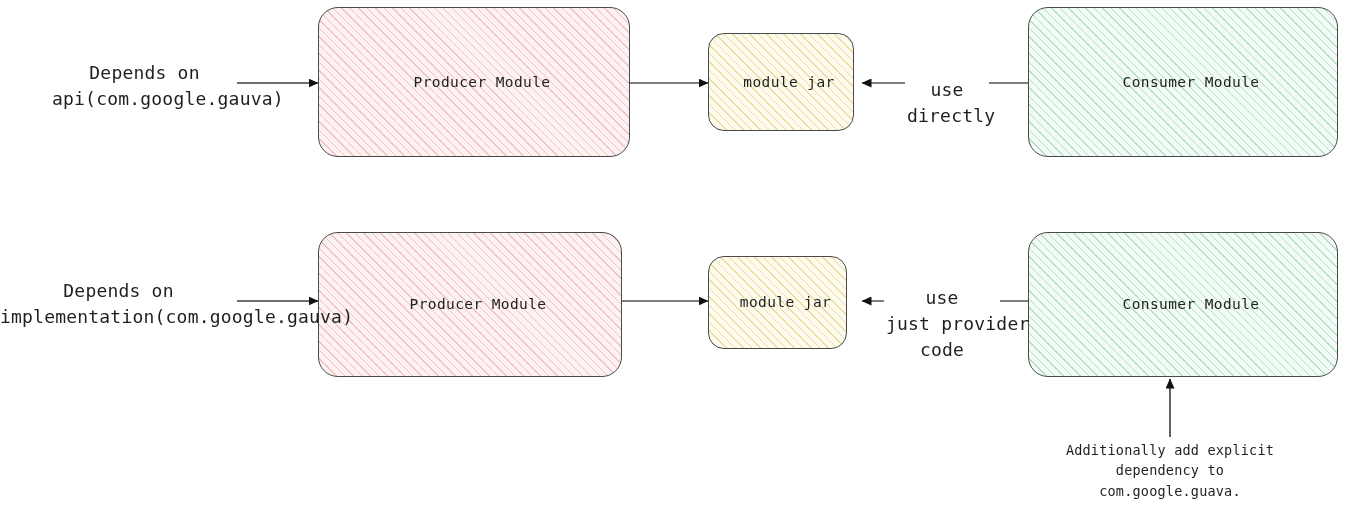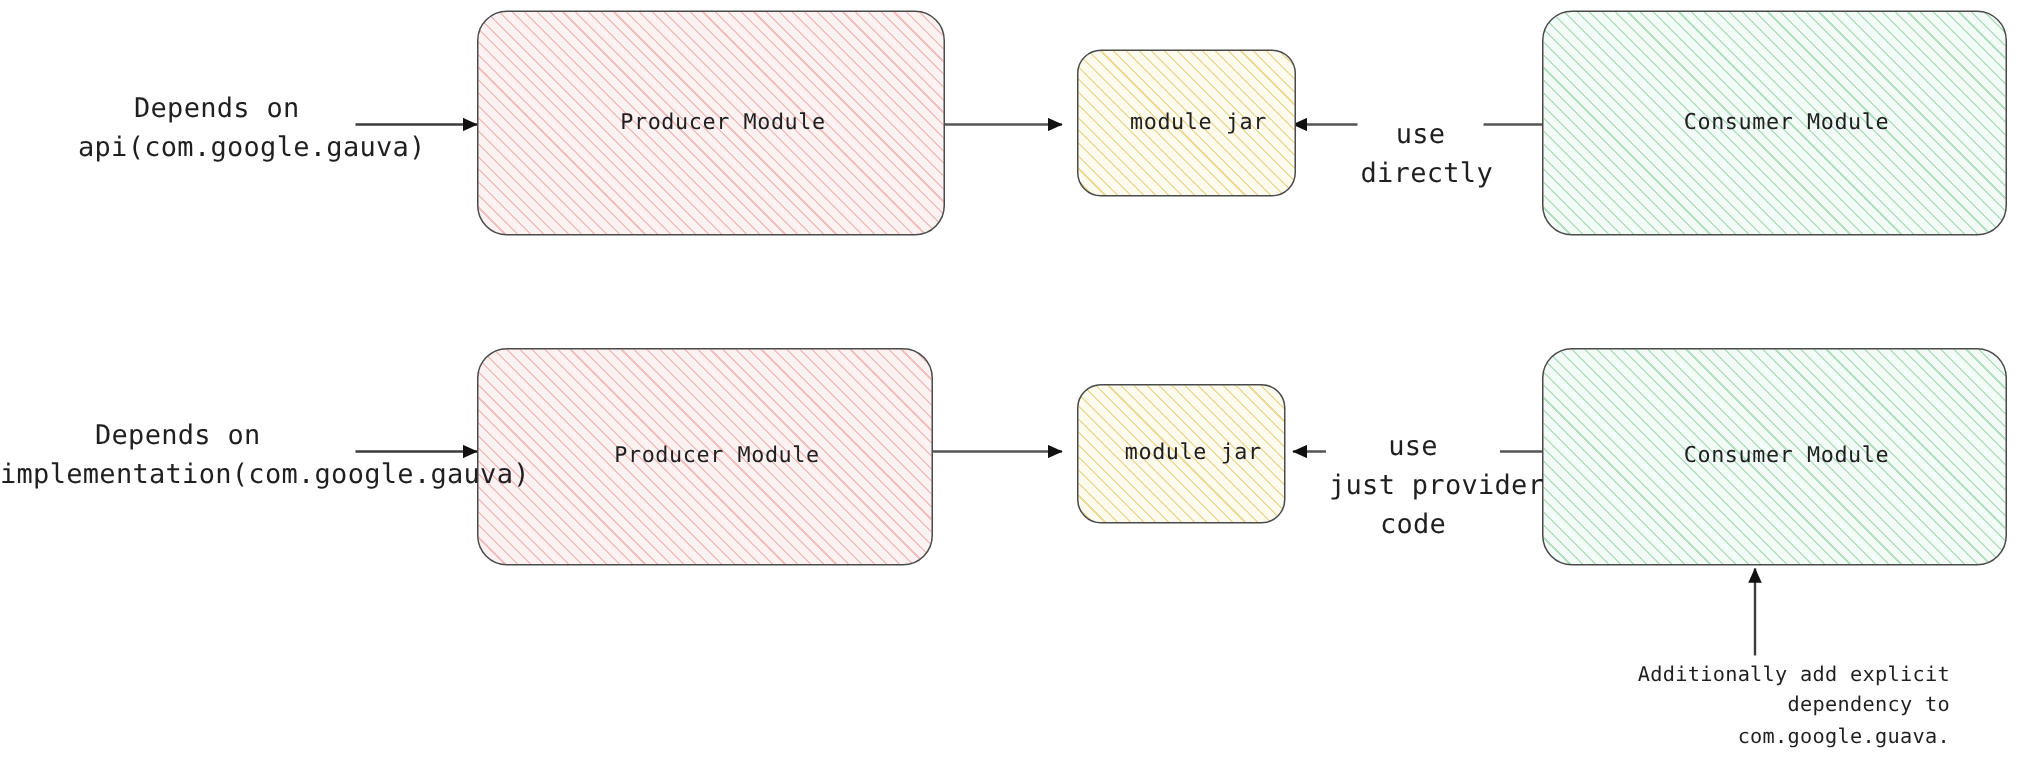--- a/index.html
+++ b/index.html
@@ -59,21 +59,20 @@
   }
   .node.jar {
     background-color: #fdfbed;
     background-image: repeating-linear-gradient(
       45deg,
       rgba(214,181,59,0.45) 0px,
       rgba(214,181,59,0.45) 1px,
       rgba(255,255,255,0) 1px,
       rgba(255,255,255,0) 6px
     );
-    margin-left: 10px;
   }
   .node.consumer {
     background-color: #f2fbf5;
     background-image: repeating-linear-gradient(
       45deg,
       rgba(96,185,126,0.42) 0px,
       rgba(96,185,126,0.42) 1px,
       rgba(255,255,255,0) 1px,
       rgba(255,255,255,0) 6px
     );
@@ -90,21 +89,21 @@
   }
   .edge-label.with-bg {
     background: #ffffff;
     padding: 0 2px;
     margin-top: 15px;
   }
   .note {
     position: absolute;
     font-size: 13.5px;
     line-height: 1.5;
-    text-align: right;
+    text-align: center;
     color: #1f1f1f;
     white-space: pre;
     letter-spacing: 0.2px;
   }
 </style>
 </head>
 <body>
 
 <div id="diagram-canvas">
 

